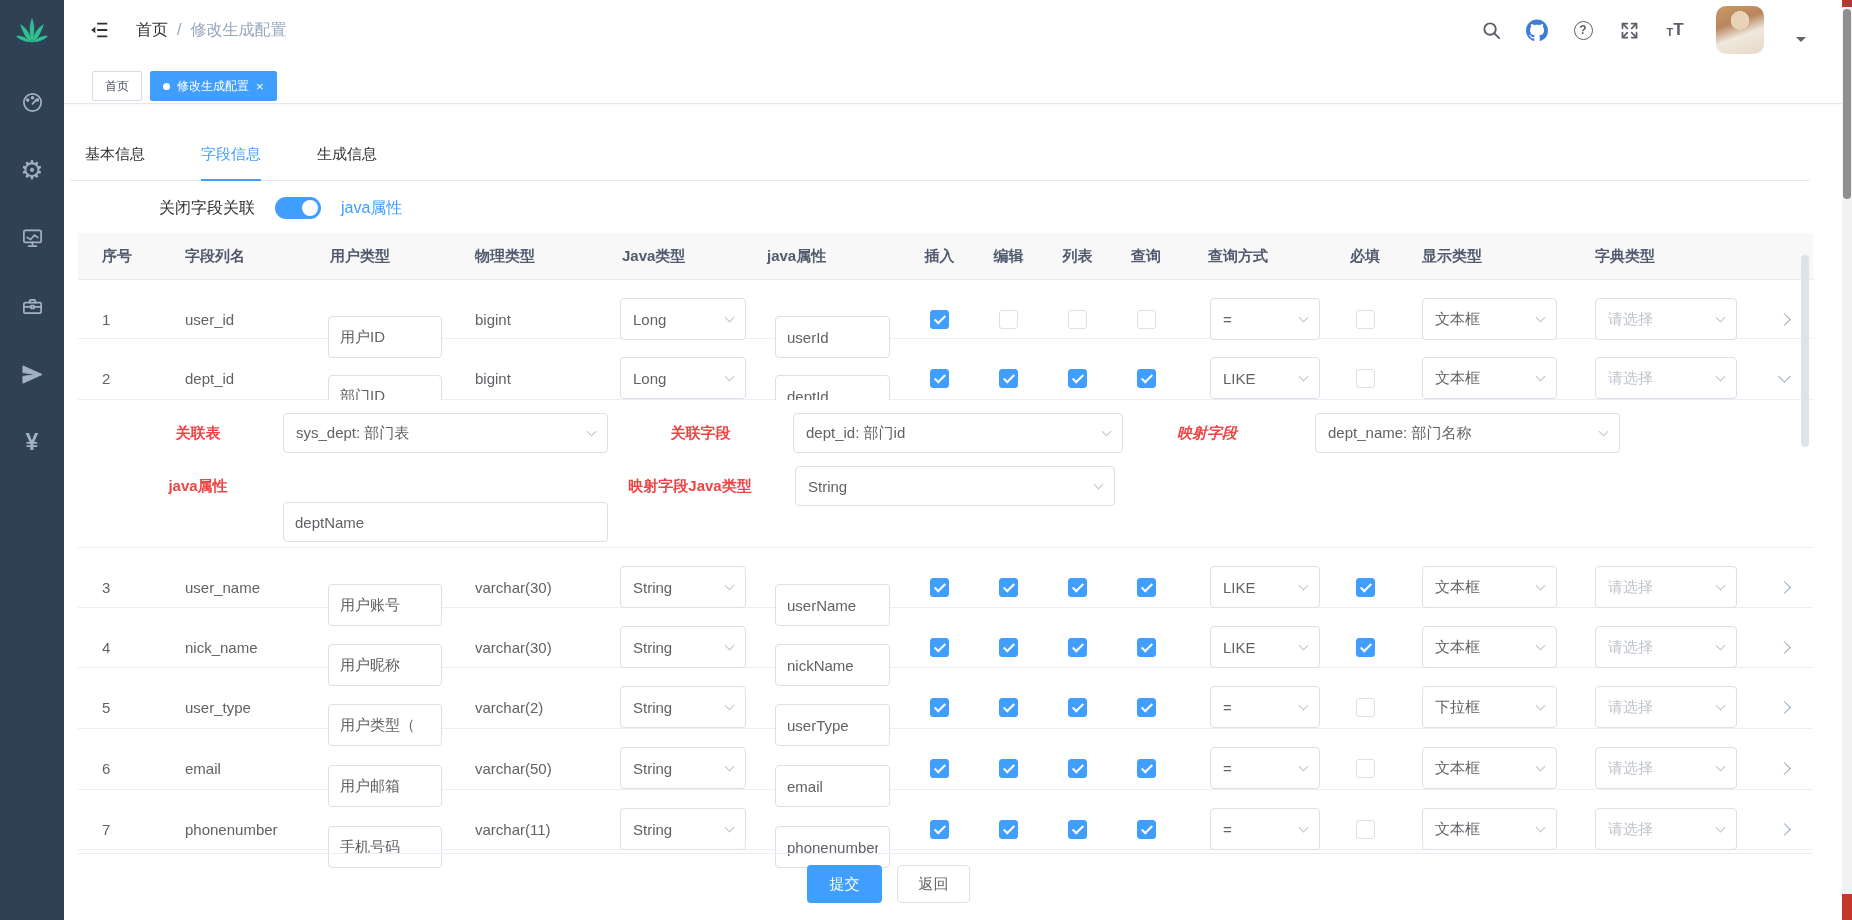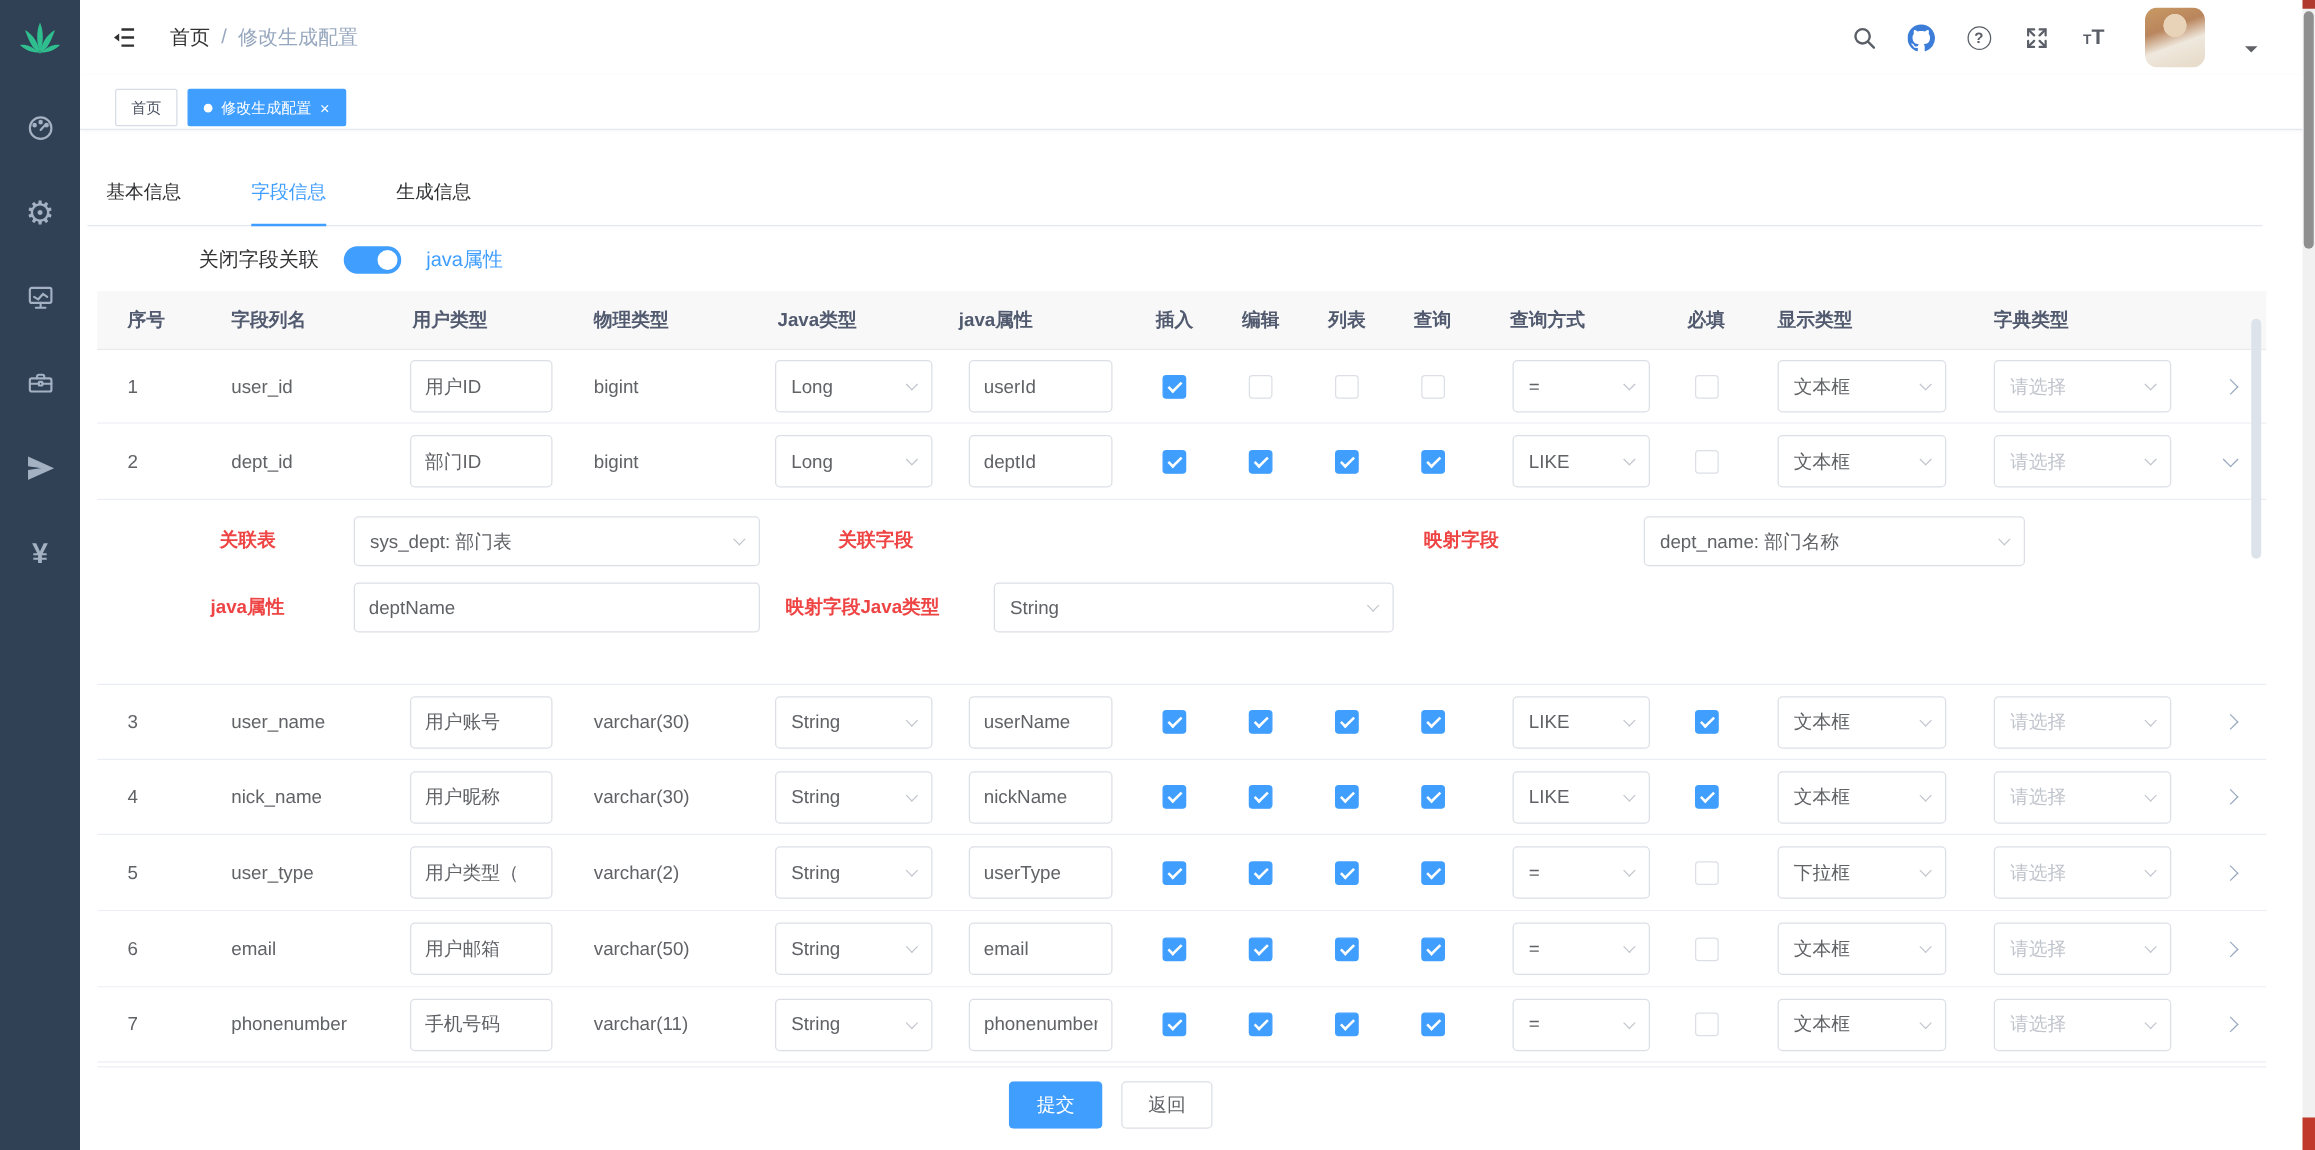--- a/index.html
+++ b/index.html
@@ -71,21 +71,21 @@
   .trow { border-bottom:1px solid #ebeef5; background:#fff; }
   .trow.r1{height:59px}.trow.r2{height:61px}.trow.r3{height:60px}.trow.r4{height:60px}
   .trow.r5{height:61px}.trow.r6{height:61px}.trow.r7{height:60px}
   .cell { font-size:15px; color:#606266; white-space:nowrap; }
   .c1 { padding-left:24px; } .c2 { padding-left:30px; } .c4 { padding-left:15px; }
   .hcell.c3 { padding-left:10px; } .hcell.c5 { padding-left:12px; } .hcell.c6 { padding-left:11px; }
   .hcell.c11 { padding-left:28px; } .hcell.c13 { padding-left:32px; } .hcell.c14 { padding-left:20px; }
   .ccenter { display:flex; justify-content:center; align-items:center; }
   .tinput { height:42px; border:1px solid #dcdfe6; border-radius:4px; padding:4px 11px; font-size:15px;
             color:#606266; outline:none; background:#fff;
-            font-family:"Liberation Sans","DejaVu Sans",sans-serif; }
+            font-family:"Liberation Sans","DejaVu Sans",sans-serif;margin-top:36px; }
   .c3 .tinput { width:114px; margin-left:8px; }
   .c6 .tinput { width:115px; margin-left:19px; }
   .sel { position:relative; height:42px; border:1px solid #dcdfe6; border-radius:4px; background:#fff;
          display:flex; align-items:center; padding:0 26px 0 12px; font-size:15px; color:#606266; cursor:pointer; }
   .sel.ph .sel-text { color:#c0c4cc; }
   .sel-text { overflow:hidden; white-space:nowrap;text-align:center; }
   .caret { position:absolute; right:12px; top:15px; width:7px; height:7px;
            border-right:1.5px solid #c0c4cc; border-bottom:1.5px solid #c0c4cc; transform:rotate(45deg); }
   .c5 .sel { width:126px; margin-left:10px; }
   .c11 .sel { width:110px; margin-left:30px; }
@@ -101,21 +101,21 @@
   .chev.down  { transform:rotate(45deg); margin-top:-4px; }
 
   
   .exp { position:relative; height:148px; border-bottom:1px solid #ebeef5; background:#fff; }
   .exp-label { position:absolute; font-size:15px; font-weight:bold; color:#ef4444; text-align:center; line-height:40px; }
   .exp-field { position:absolute; height:40px; }
   .exp .sel, .exp .tinput { height:40px; width:100%; }
   .exp .caret { top:14px; }
   .la1 { left:60px; width:120px; top:13px; }  .fa1 { left:205px; width:325px; top:13px; }
   .la2 { left:560px; width:125px; top:13px; } .fa2 { left:715px; width:330px; top:13px; }
-  .la3 { left:1030px; width:122px; top:13px; }.fa3 { left:1237px; width:305px; top:13px; }
+  .la3 { left:1068px; width:122px; top:13px;font-style:italic; }.fa3 { left:1237px; width:305px; top:13px; }
   .lb1 { left:60px; width:120px; top:66px; }  .fb1 { left:205px; width:325px; top:66px; }
   .lb2 { left:512px; width:200px; top:66px; } .fb2 { left:717px; width:320px; top:66px; }
 
   
   .footer-line { position:absolute; left:14px; width:1735px; top:853px; border-top:1px solid #ebeef5; }
   .btn { position:absolute; top:865px; height:38px; border-radius:4px; font-size:15px; cursor:pointer;
          display:flex; align-items:center; justify-content:center;
          font-family:"Liberation Sans","DejaVu Sans",sans-serif; border:1px solid transparent; }
   .btn-submit { left:743px; width:75px; background:var(--accent); color:#fff; }
   .btn-back { left:833px; width:73px; background:#fff; border-color:#dcdfe6; color:#606266; }
@@ -369,20 +369,26 @@
           </div>
           <div class="exp" id="expanded-block">
       <div class="exp-label la1">关联表</div>
       <div class="exp-field fa1">
         <div class="sel">
           <span class="sel-text">sys_dept: 部门表</span>
           <i class="caret"></i>
         </div>
       </div>
       <div class="exp-label la2">关联字段</div>
+      <div class="exp-field fa2">
+        <div class="sel">
+          <span class="sel-text">dept_id: 部门id</span>
+          <i class="caret"></i>
+        </div>
+      </div>
       <div class="exp-label la3">映射字段</div>
       <div class="exp-field fa3">
         <div class="sel">
           <span class="sel-text">dept_name: 部门名称</span>
           <i class="caret"></i>
         </div>
       </div>
       <div class="exp-label lb1">java属性</div>
       <div class="exp-field fb1">
         <input class="tinput" type="text" value="deptName" style="">

